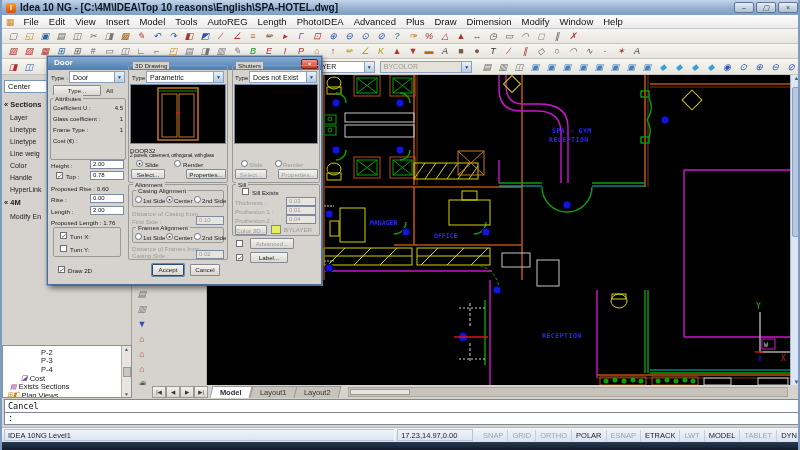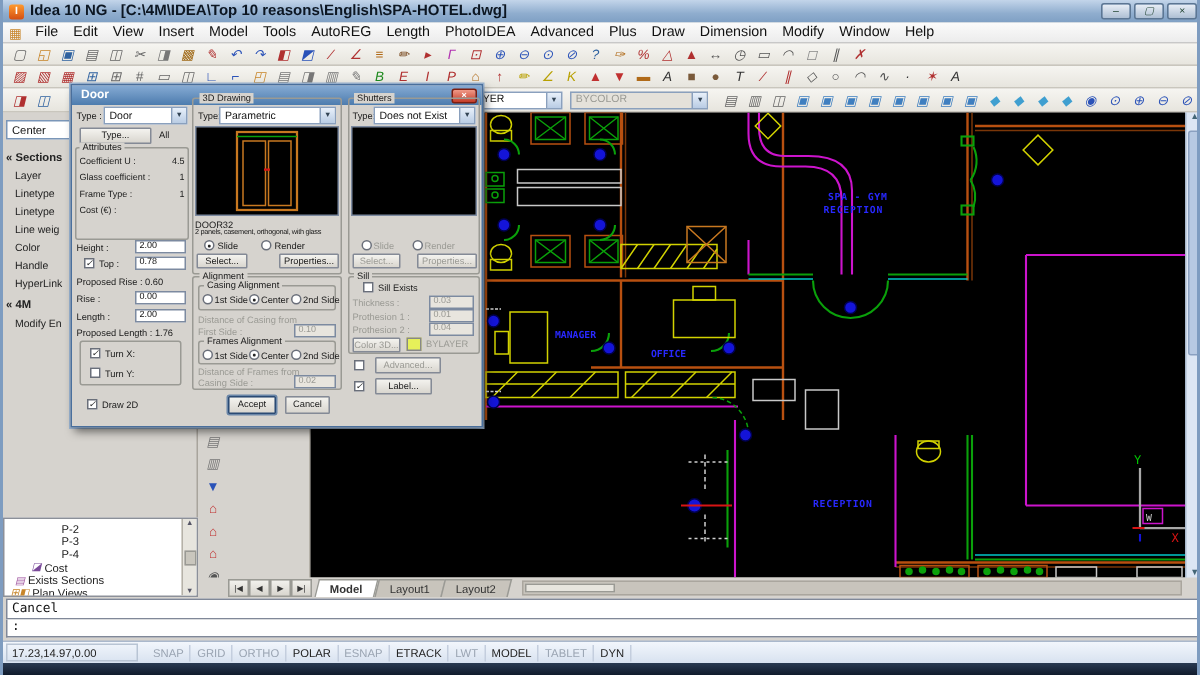--- a/index.html
+++ b/index.html
@@ -745,20 +745,21 @@
       <span class="tabthumb"></span>
     </span>
   </div>
 
   <div class="cmd">
     <div class="cmd-hist">Cancel</div>
     <div class="cmd-line">:</div>
   </div>
 
   <div class="statusbar">
+    <span class="st-app">IDEA 10NG Level1</span>
     <span class="st-coord">17.23,14.97,0.00</span>
     <span class="st-toggles">
         <span class="st-t off"><i style="font-style:normal">SNAP</i></span>
         <span class="st-t off"><i style="font-style:normal">GRID</i></span>
         <span class="st-t off"><i style="font-style:normal">ORTHO</i></span>
         <span class="st-t on"><i style="font-style:normal">POLAR</i></span>
         <span class="st-t off"><i style="font-style:normal">ESNAP</i></span>
         <span class="st-t on"><i style="font-style:normal">ETRACK</i></span>
         <span class="st-t off"><i style="font-style:normal">LWT</i></span>
         <span class="st-t on"><i style="font-style:normal">MODEL</i></span>

